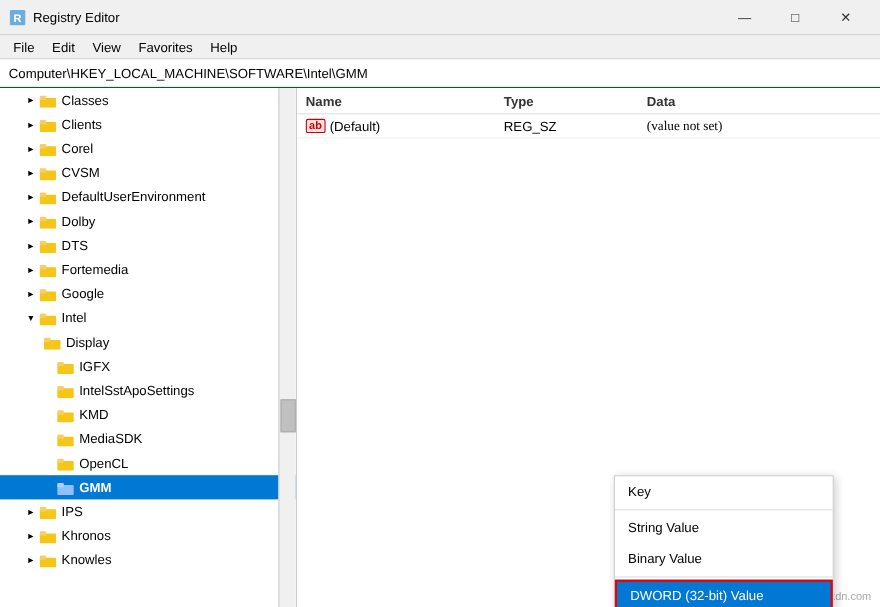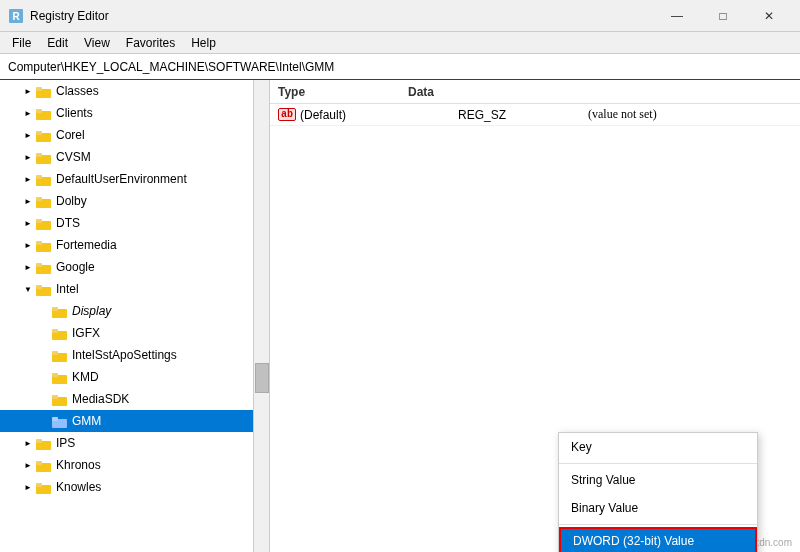--- a/index.html
+++ b/index.html
@@ -168,21 +168,20 @@
     .reg-data { flex: 1; font-family: Liberation Serif, serif; }
 
     .ab-icon {
       font-size: 10px;
       color: #c00;
       font-weight: bold;
       background: #ffe0e0;
       border: 1px solid #c00;
       padding: 0 2px;
       border-radius: 2px;
-      font-family: Liberation Mono, monospace;
     }
 
     
     .context-menu-overlay {
       position: absolute;
       top: 0;
       left: 0;
       right: 0;
       bottom: 0;
       z-index: 10;
@@ -393,21 +392,21 @@
         <div class="tree-item" style="padding-left: 20px;">
           <span class="tree-arrow" style="font-size: 8px;">▼</span>
           <span style="margin-right: 4px; display: inline-flex; align-items: center;">
             <svg width="16" height="13" viewBox="0 0 16 13">
       <rect x="0" y="4" width="15" height="9" rx="1" fill="#f5c518"></rect>
       <rect x="0" y="2" width="6" height="4" rx="1" fill="#f5d060"></rect>
     </svg>
           </span>
           <span class="tree-label">Intel</span>
         </div>
-        <div class="tree-item" style="padding-left: 36px; font-style: italic;">
+        <div class="tree-item" style="padding-left: 24px;">
           <span class="tree-arrow" style="font-size: 8px; visibility: hidden;">►</span>
           <span style="margin-right: 4px; display: inline-flex; align-items: center;">
             <svg width="16" height="13" viewBox="0 0 16 13">
       <rect x="0" y="4" width="15" height="9" rx="1" fill="#f5c518"></rect>
       <rect x="0" y="2" width="6" height="4" rx="1" fill="#f5d060"></rect>
     </svg>
           </span>
           <span class="tree-label">Display</span>
         </div>
         <div class="tree-item" style="padding-left: 36px;">
@@ -443,21 +442,31 @@
         <div class="tree-item" style="padding-left: 36px;">
           <span class="tree-arrow" style="font-size: 8px; visibility: hidden;">►</span>
           <span style="margin-right: 4px; display: inline-flex; align-items: center;">
             <svg width="16" height="13" viewBox="0 0 16 13">
       <rect x="0" y="4" width="15" height="9" rx="1" fill="#f5c518"></rect>
       <rect x="0" y="2" width="6" height="4" rx="1" fill="#f5d060"></rect>
     </svg>
           </span>
           <span class="tree-label">MediaSDK</span>
         </div>
-        <div class="tree-item selected" style="padding-left: 36px;">
+        <div class="tree-item" style="padding-left: 36px;">
+          <span class="tree-arrow" style="font-size: 8px; visibility: hidden;">►</span>
+          <span style="margin-right: 4px; display: inline-flex; align-items: center;">
+            <svg width="16" height="13" viewBox="0 0 16 13">
+      <rect x="0" y="4" width="15" height="9" rx="1" fill="#f5c518"></rect>
+      <rect x="0" y="2" width="6" height="4" rx="1" fill="#f5d060"></rect>
+    </svg>
+          </span>
+          <span class="tree-label">OpenCL</span>
+        </div>
+        <div class="tree-item selected" style="padding-left: 36px; font-weight: bold;">
           <span class="tree-arrow" style="font-size: 8px; visibility: hidden;">►</span>
           <span style="margin-right: 4px; display: inline-flex; align-items: center;">
             <svg width="16" height="13" viewBox="0 0 16 13">
       <rect x="0" y="4" width="15" height="9" rx="1" fill="#90c0ff"></rect>
       <rect x="0" y="2" width="6" height="4" rx="1" fill="#b0d0ff"></rect>
     </svg>
           </span>
           <span class="tree-label">GMM</span>
         </div>
         <div class="tree-item" style="padding-left: 20px;">
@@ -491,20 +500,21 @@
           <span class="tree-label">Knowles</span>
         </div>
       </div>
     <div class="scrollbar">
       <div class="scrollbar-thumb"></div>
     </div>
   </div>
 
   <div class="right-panel">
     <div class="right-header">
+      <div class="right-header-col col-name">Name</div>
       <div class="right-header-col col-type">Type</div>
       <div class="right-header-col col-data">Data</div>
     </div>
     <div class="registry-row">
       <div class="reg-cell reg-name">
         <span class="ab-icon">ab</span>
         <span>(Default)</span>
       </div>
       <div class="reg-cell reg-type">REG_SZ</div>
       <div class="reg-cell reg-data">(value not set)</div>

